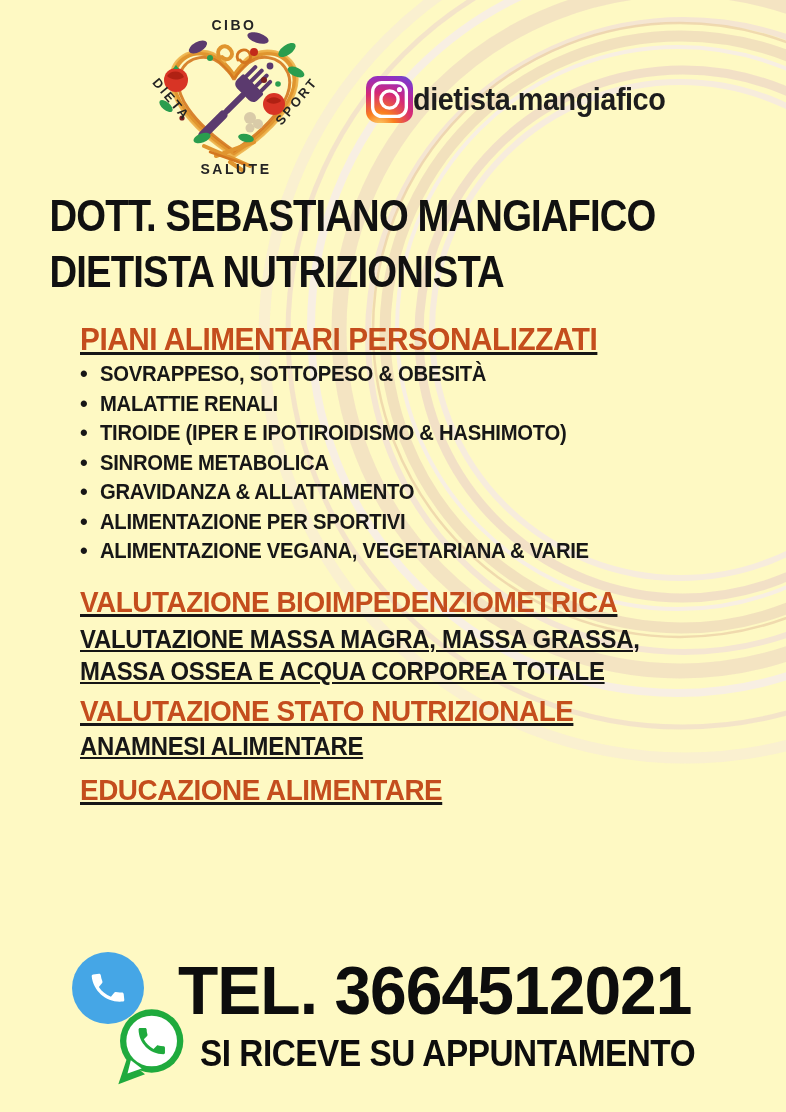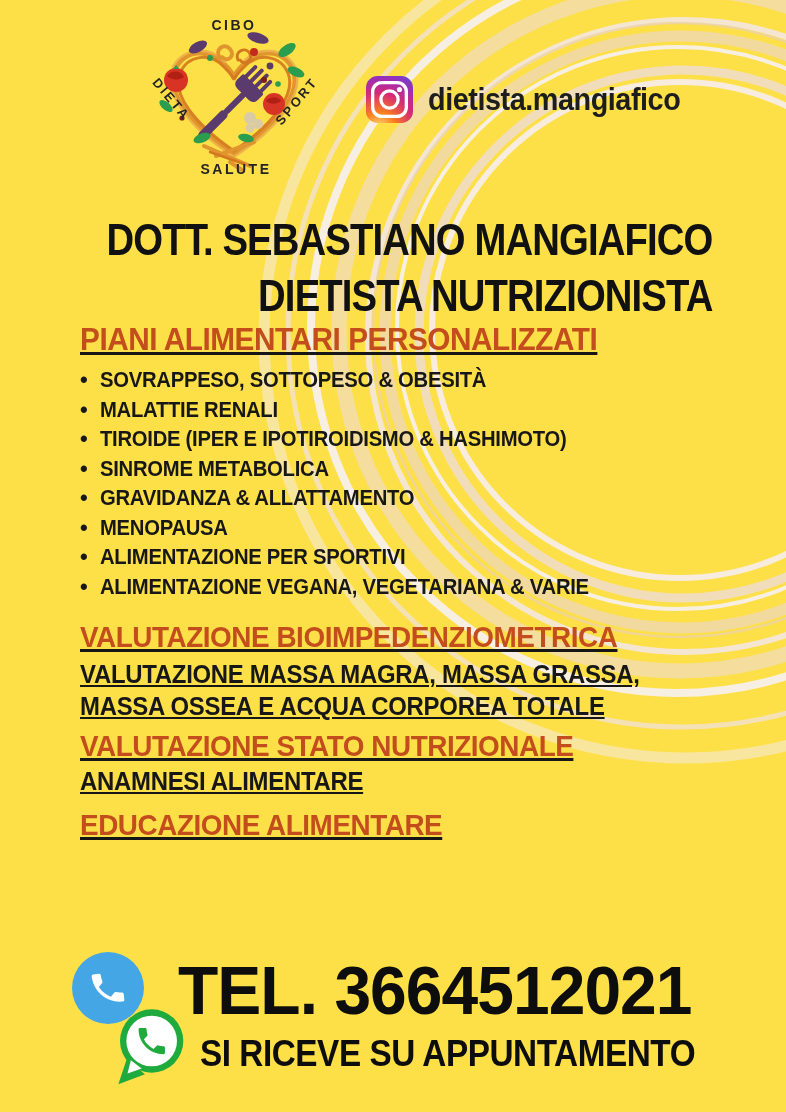--- a/index.html
+++ b/index.html
@@ -1,50 +1,50 @@
 <!DOCTYPE html>
 <html><head>
 <meta charset="utf-8">
 <style>
   * { margin:0; padding:0; box-sizing:border-box; }
   html,body { background:#e9e9e9; }
   .page {
     position:relative; width:786px; height:1112px; margin:0 auto;
-    background:#fde047; overflow:hidden;
+    background:#fef9c3; overflow:hidden;
     font-family:"Liberation Sans", sans-serif; color:#161616;
   }
   svg.swirl { position:absolute; left:0; top:0; z-index:0; }
   .layer { position:absolute; z-index:1; }
 
   
   .logo { left:146px; top:14px; width:176px; height:166px; }
 
   
-  .ig-row { left:366px; top:76px; display:flex; align-items:center; gap:15px; }
+  .ig-row { left:366px; top:76px; display:flex; align-items:center; }
   .ig-icon { width:47px; height:47px; display:block; }
   .ig-handle {
     font-size:31px; font-weight:700; color:#1d1d1d; letter-spacing:-0.5px;
     display:inline-block; transform:scaleX(.93); transform-origin:left center;
   }
 
   
-  .title { left:0; top:188px; width:762px; text-align:right;margin-top:24px; }
+  .title { left:0; top:188px; width:762px; text-align:left; }
   .title .t {
     font-size:44px; font-weight:700; color:#111; line-height:56px; letter-spacing:-1px;
     transform:scaleX(.87); transform-origin:center;
   }
 
   
   .content { left:80px; top:322px; width:700px;text-decoration:underline; }
   h2.orange {
     color:#c44d1d; font-weight:700; font-size:30px; line-height:35px;
     letter-spacing:-0.5px; transform:scaleX(.93); transform-origin:left center; white-space:nowrap;
   }
   h2.piani { font-size:32px; }
-  ul.bullets { list-style:none; margin-top:8px; }
+  ul.bullets { list-style:none; margin-top:2px; }
   ul.bullets li {
     position:relative; padding-left:20px; line-height:29.5px;
     font-size:22.5px; font-weight:700; color:#171717; white-space:nowrap;
   }
   ul.bullets li::before {
     content:"•"; position:absolute; left:0; top:0; font-size:22px; color:#171717;
   }
   ul.bullets li .btx {
     display:inline-block; transform:scaleX(.9); transform-origin:left center; letter-spacing:-0.3px;
   }
@@ -189,21 +189,20 @@
   </div>
 
   <div class="content layer">
     <h2 class="orange piani">PIANI ALIMENTARI PERSONALIZZATI</h2>
     <ul class="bullets">
       <li><span class="btx">SOVRAPPESO, SOTTOPESO &amp; OBESITÀ</span></li>
       <li><span class="btx">MALATTIE RENALI</span></li>
       <li><span class="btx">TIROIDE (IPER E IPOTIROIDISMO &amp; HASHIMOTO)</span></li>
       <li><span class="btx">SINROME METABOLICA</span></li>
       <li><span class="btx">GRAVIDANZA &amp; ALLATTAMENTO</span></li>
-      <li><span class="btx">MENOPAUSA</span></li>
       <li><span class="btx">ALIMENTAZIONE PER SPORTIVI</span></li>
       <li><span class="btx">ALIMENTAZIONE VEGANA, VEGETARIANA &amp; VARIE</span></li>
     </ul>
     <h2 class="orange h2b">VALUTAZIONE BIOIMPEDENZIOMETRICA</h2>
     <p class="sub">VALUTAZIONE MASSA MAGRA, MASSA GRASSA,</p>
     <p class="sub">MASSA OSSEA E ACQUA CORPOREA TOTALE</p>
     <h2 class="orange h2c">VALUTAZIONE STATO NUTRIZIONALE</h2>
     <p class="sub anam">ANAMNESI ALIMENTARE</p>
     <h2 class="orange h2d">EDUCAZIONE ALIMENTARE</h2>
   </div>

